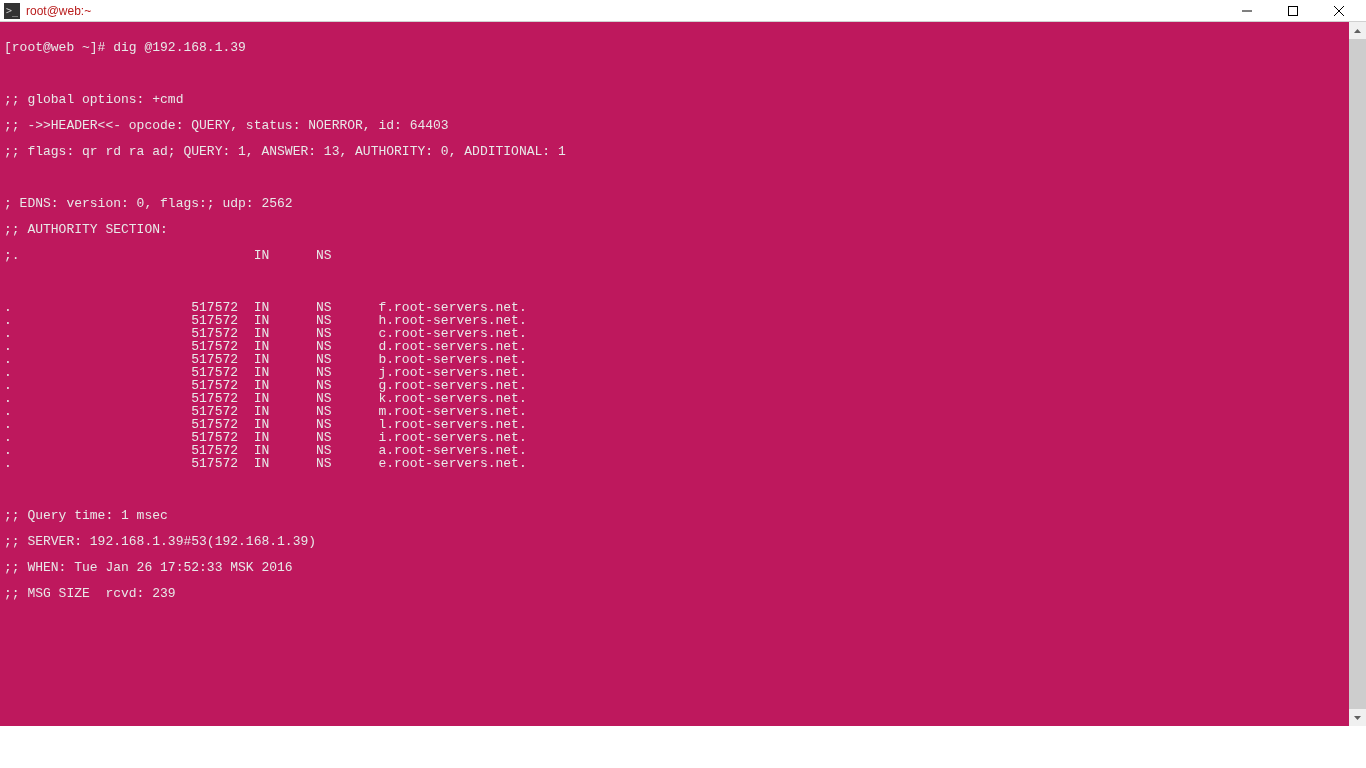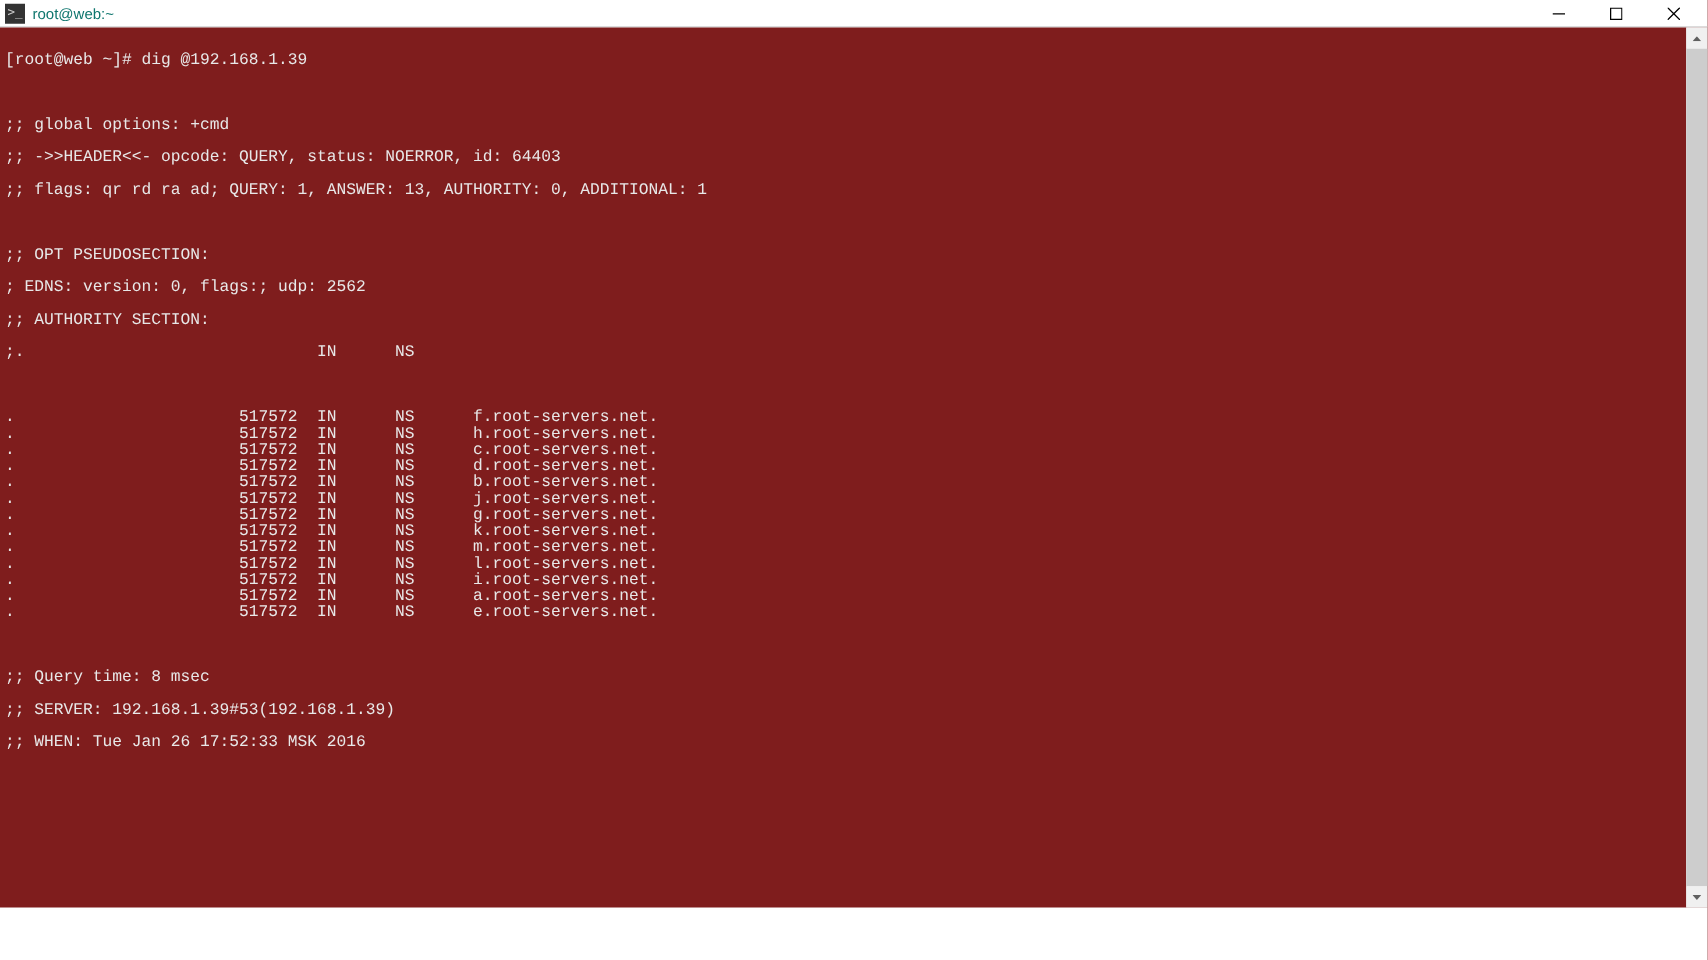--- a/index.html
+++ b/index.html
@@ -30,39 +30,39 @@
       margin-right: 6px;
       display: flex;
       align-items: center;
       justify-content: center;
       font-size: 10px;
       color: #ccc;
       font-family: monospace;
     }
     .titlebar-title {
       font-size: 12px;
-      color: #0f766e;
+      color: #b91c1c;
       flex: 1;
     }
     .window-controls {
       display: flex;
       gap: 0;
     }
     .window-btn {
       width: 46px;
       height: 22px;
       display: flex;
       align-items: center;
       justify-content: center;
       font-size: 11px;
       color: #000;
       cursor: pointer;
     }
     .terminal-area {
-      background: #7f1d1d;
+      background: #be185d;
       height: 704px;
       position: relative;
       font-family: "Consolas", "Courier New", monospace;
       font-size: 13px;
       line-height: 13px;
       color: #e8e8e8;
       padding: 6px 4px 4px 4px;
       white-space: pre;
       overflow: hidden;
     }
@@ -138,30 +138,30 @@
   </div>
 </div>
 
 <div class="terminal-area">
 <div class="term-line"><span>[root@web ~]# </span><span>dig @192.168.1.39</span></div>
 <div class="term-line"> </div>
 <div class="term-line">;; global options: +cmd</div>
 <div class="term-line">;; -&gt;&gt;HEADER&lt;&lt;- opcode: QUERY, status: NOERROR, id: 64403</div>
 <div class="term-line">;; flags: qr rd ra ad; QUERY: 1, ANSWER: 13, AUTHORITY: 0, ADDITIONAL: 1</div>
 <div class="term-line"> </div>
-<div class="term-line">;; OPT PSEUDOSECTION:</div>
 <div class="term-line">; EDNS: version: 0, flags:; udp: 2562</div>
 <div class="term-line">;; AUTHORITY SECTION:</div>
 <div class="term-line">;.                              IN      NS</div>
 <div class="term-line"> </div>
 <div id="answers-container"><div class="term-line">.                       517572  IN      NS      f.root-servers.net.</div><div class="term-line">.                       517572  IN      NS      h.root-servers.net.</div><div class="term-line">.                       517572  IN      NS      c.root-servers.net.</div><div class="term-line">.                       517572  IN      NS      d.root-servers.net.</div><div class="term-line">.                       517572  IN      NS      b.root-servers.net.</div><div class="term-line">.                       517572  IN      NS      j.root-servers.net.</div><div class="term-line">.                       517572  IN      NS      g.root-servers.net.</div><div class="term-line">.                       517572  IN      NS      k.root-servers.net.</div><div class="term-line">.                       517572  IN      NS      m.root-servers.net.</div><div class="term-line">.                       517572  IN      NS      l.root-servers.net.</div><div class="term-line">.                       517572  IN      NS      i.root-servers.net.</div><div class="term-line">.                       517572  IN      NS      a.root-servers.net.</div><div class="term-line">.                       517572  IN      NS      e.root-servers.net.</div></div>
 <div class="term-line"> </div>
-<div class="term-line">;; Query time: 8 msec</div>
+<div class="term-line">;; Query time: 1 msec</div>
 <div class="term-line">;; SERVER: 192.168.1.39#53(192.168.1.39)</div>
 <div class="term-line">;; WHEN: Tue Jan 26 17:52:33 MSK 2016</div>
+<div class="term-line">;; MSG SIZE  rcvd: 239</div>
 
 
 </div>
 
 <div class="scrollbar">
   <div class="scrollbar-arrow">
     <svg width="7" height="4" viewBox="0 0 7 4">
         <path d="M3.5 0 L7 4 L0 4 Z" fill="#606060"></path>
       </svg>
   </div>

